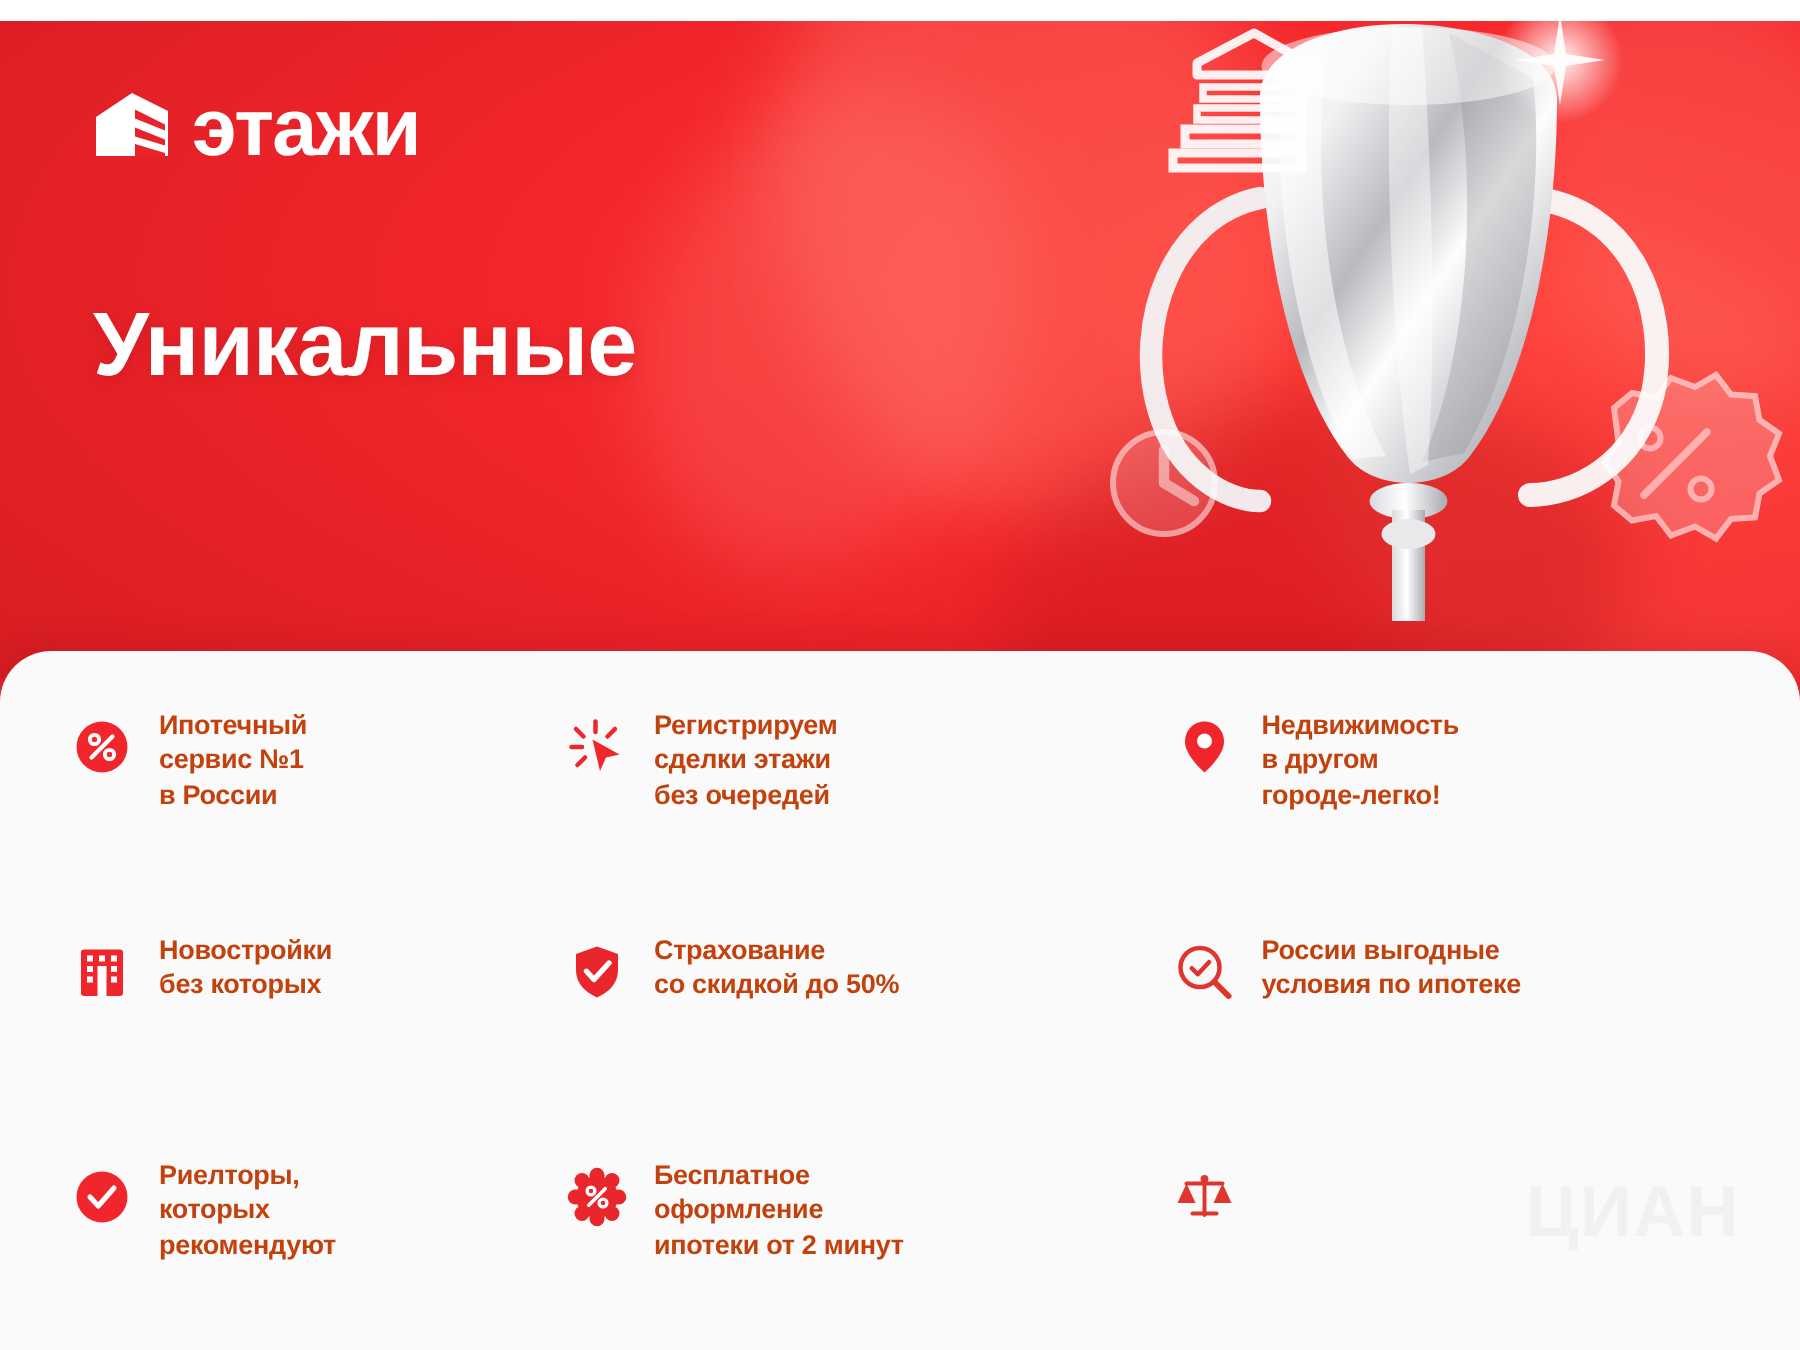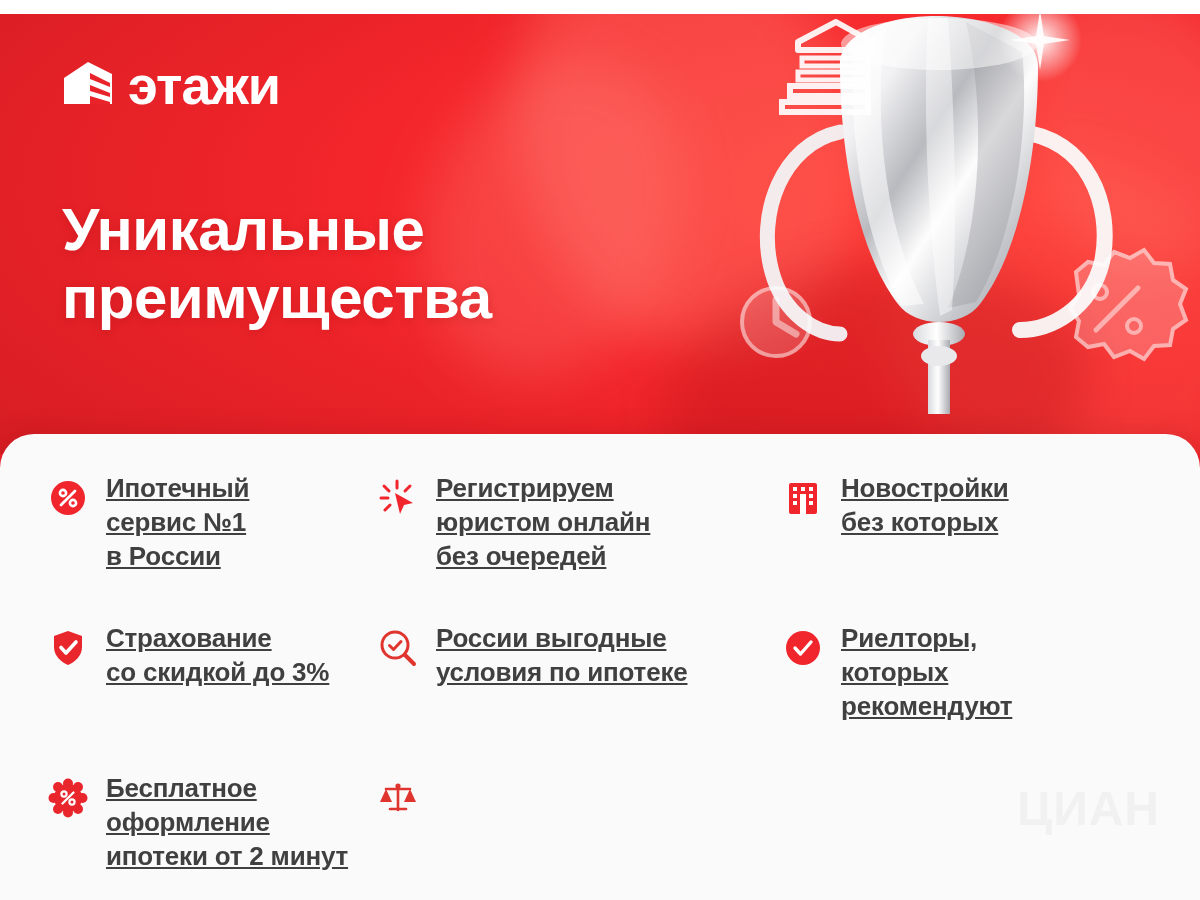--- a/index.html
+++ b/index.html
@@ -122,27 +122,26 @@
     gap: 18px;
   }
   .feature .ficon {
     flex: 0 0 auto;
     width: 40px;
     height: 40px;
     margin-top: 6px;
     display: block;
   }
   .feature .ftext {
-    color: #404040;
-    font-size: 26px;
+    color: #c2410c;
+    font-size: 18px;
     font-weight: 700;
     line-height: 1.30;
     letter-spacing: -0.2px;
     white-space: pre-line;
-    text-decoration: underline;
   }
 </style>
 </head>
 <body>
 
 <div id="banner">
 
   <div class="hero">
     <div class="silk s1"></div>
     <div class="silk s4"></div>
@@ -219,21 +218,20 @@
         <path d="M2 44 L2 18 L26 2 L50 14 L50 44 Z" fill="#ffffff"></path>
         <path d="M28 13 L48 23 L48 27 L28 19 Z" fill="#e8232a"></path>
         <path d="M28 25 L48 33 L48 37 L28 31 Z" fill="#e8232a"></path>
         <path d="M28 36 L48 42 L48 44 L28 44 Z" fill="#e8232a"></path>
       </svg>
       <div class="logo-word">этажи</div>
     </div>
 
     <h1 class="headline">
       <span>Уникальные</span>
-      <span>преимущества</span>
     </h1>
   </div>
 
   <div class="card">
     <div class="watermark">ЦИАН</div>
 
     <div class="features">
 
       <div class="feature">
         <svg class="ficon" viewBox="0 0 40 40">
@@ -252,24 +250,33 @@
           <g stroke="#f0262c" stroke-width="3" stroke-linecap="round">
             <path d="M19 3 L19 10"></path>
             <path d="M6 8 L11 13"></path>
             <path d="M32 8 L27 13"></path>
             <path d="M3 20 L10 20"></path>
             <path d="M7 32 L12 27"></path>
           </g>
           <path d="M17 15 L35 25 L26 27 L22 36 Z" fill="#f0262c"></path>
         </svg>
         <div class="ftext">Регистрируем
-юристом онлайн
+сделки этажи
 без очередей</div>
       </div>
 
+      <div class="feature">
+        <svg class="ficon" viewBox="0 0 40 40">
+          <path d="M20 3 C 12.5 3, 7 9, 7 16.5 C 7 26, 20 37, 20 37 C 20 37, 33 26, 33 16.5 C 33 9, 27.5 3, 20 3 Z" fill="#f0262c"></path>
+          <circle cx="20" cy="16" r="5" fill="#ffffff"></circle>
+        </svg>
+        <div class="ftext">Недвижимость
+в другом
+городе-легко!</div>
+      </div>
 
       <div class="feature">
         <svg class="ficon" viewBox="0 0 40 40">
           <rect x="6" y="5" width="28" height="31" rx="2" fill="#f0262c"></rect>
           <g fill="#ffffff">
             <rect x="10" y="9" width="4" height="4"></rect>
             <rect x="18" y="9" width="4" height="4"></rect>
             <rect x="26" y="9" width="4" height="4"></rect>
             <rect x="10" y="16" width="4" height="4"></rect>
             <rect x="26" y="16" width="4" height="4"></rect>
@@ -281,21 +288,21 @@
         <div class="ftext">Новостройки
 без которых</div>
       </div>
 
       <div class="feature">
         <svg class="ficon" viewBox="0 0 40 40">
           <path d="M20 3 L34 8 L34 19 C 34 28, 27 34, 20 37 C 13 34, 6 28, 6 19 L6 8 Z" fill="#e8262c"></path>
           <path d="M13 19.5 L18 25 L28 14" fill="none" stroke="#ffffff" stroke-width="3.6" stroke-linecap="round" stroke-linejoin="round"></path>
         </svg>
         <div class="ftext">Страхование
-со скидкой до 3%</div>
+со скидкой до 50%</div>
       </div>
 
       <div class="feature">
         <svg class="ficon" viewBox="0 0 40 40">
           <circle cx="17" cy="17" r="13" fill="none" stroke="#e0352f" stroke-width="3"></circle>
           <path d="M11.5 17.5 L15.5 21.5 L23 13.5" fill="none" stroke="#e0352f" stroke-width="3" stroke-linecap="round" stroke-linejoin="round"></path>
           <path d="M27 27 L36 36" stroke="#e0352f" stroke-width="4" stroke-linecap="round"></path>
         </svg>
         <div class="ftext">России выгодные
 условия по ипотеке</div>

